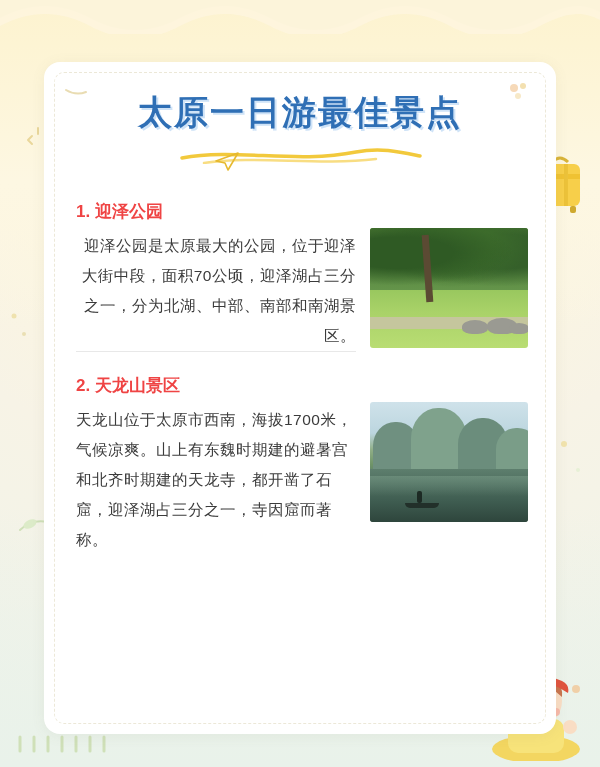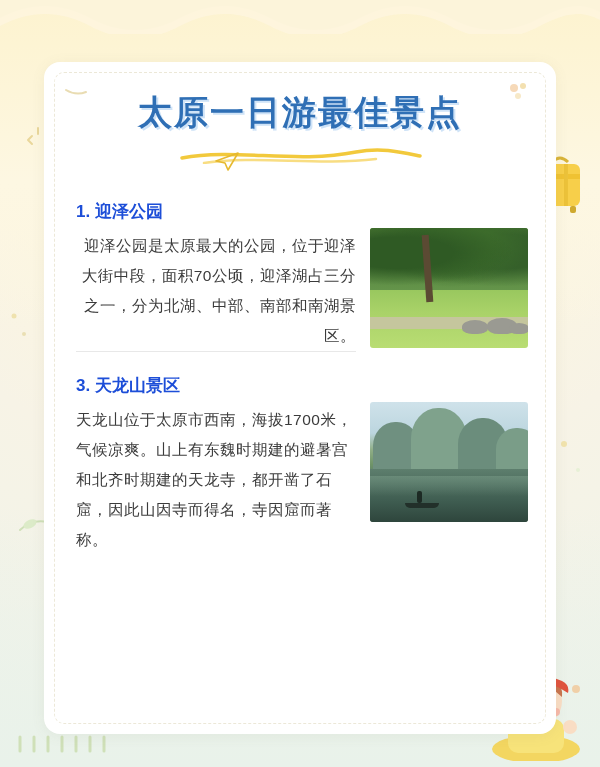--- a/index.html
+++ b/index.html
@@ -66,21 +66,21 @@
   .content {
     position: absolute;
     left: 32px; top: 138px;
     width: 452px;
   }
 
   .section { position: relative; margin-bottom: 22px; }
   .sec-head {
     font-size: 17px;
     font-weight: bold;
-    color: #1d4ed8;
+    color: #ef4444;
     margin-bottom: 8px;
   }
   .sec-body {
     width: 280px;
     font-size: 15.5px;
     line-height: 30px;
     color: #3b3b3b;
     letter-spacing: 0.5px;
   }
   .sec-body-line {
@@ -299,22 +299,22 @@
           <div class="path"></div>
           <div class="rock r1"></div>
           <div class="rock r2"></div>
           <div class="rock r3"></div>
         </div>
       </div>
     </div>
 
 
     <div class="section sec3">
-      <div class="sec-head">3. 天龙山景区</div>
-      <div class="sec-body">天龙山位于太原市西南，海拔1700米，气候凉爽。山上有东魏时期建的避暑宫和北齐时期建的天龙寺，都开凿了石窟，因此山因寺而得名，寺因窟而著称。</div>
+      <div class="sec-head">2. 天龙山景区</div>
+      <div class="sec-body">天龙山位于太原市西南，海拔1700米，气候凉爽。山上有东魏时期建的避暑宫和北齐时期建的天龙寺，都开凿了石窟，迎泽湖占三分之一，寺因窟而著称。</div>
       <div class="thumb">
         <div class="pic-hill">
           <div class="peak p1"></div>
           <div class="peak p2"></div>
           <div class="peak p3"></div>
           <div class="peak p4"></div>
           <div class="water"></div>
           <div class="refl"></div>
           <div class="canoe"></div>
           <div class="person"></div>

